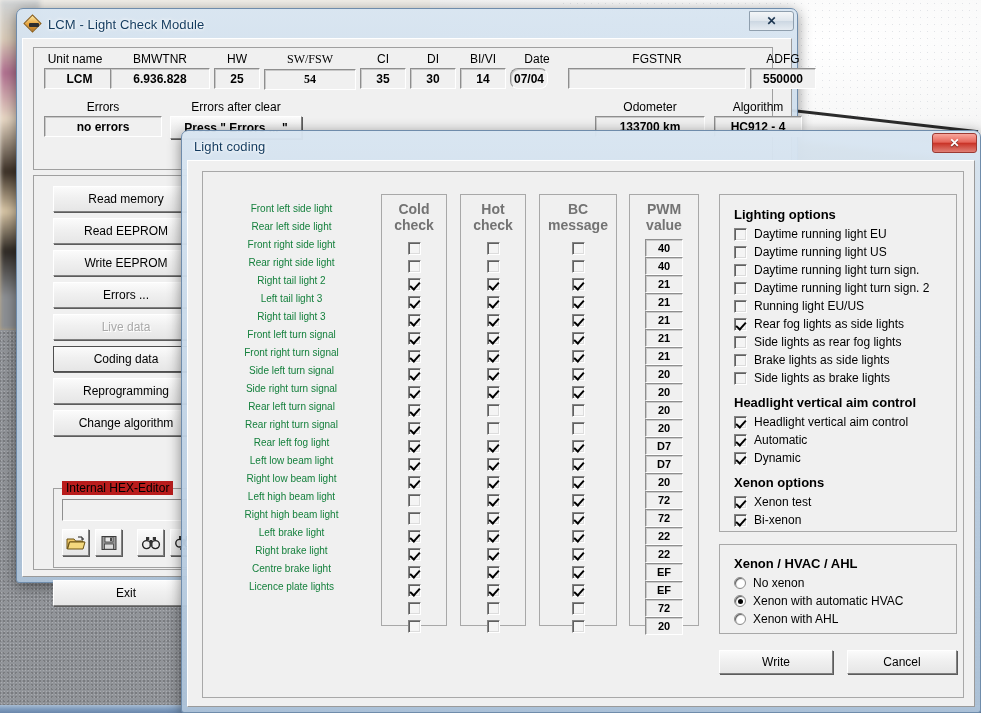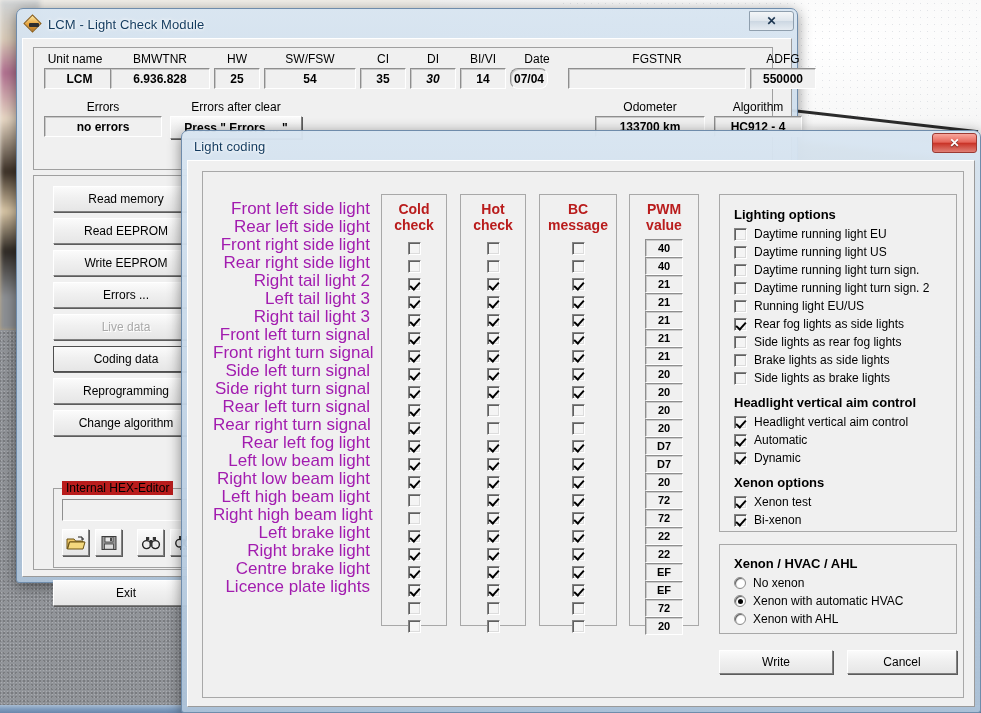--- a/index.html
+++ b/index.html
@@ -212,28 +212,28 @@
   .lc-inner {
     position:absolute; left:14px; top:10px; right:10px; bottom:8px;
     border:1px solid #a8a8a8; background:#f0f0f0;
   }
 
   .col-box {
     position:absolute; top:22px;
     border:1px solid #a8a8a8; background:#f0f0f0;
   }
   .col-hdr {
-    text-align:center; font-size:14px; font-weight:bold; color:#b91c1c;
+    text-align:center; font-size:14px; font-weight:bold; color:#737373;
     line-height:16px; padding-top:6px;
   }
 
   .names { position:absolute; left:10px; top:28px; width:157px; }
   .names .nm {
-    height:18px; line-height:18px; text-align:right;
-    font-size:17px; color:#a21caf; white-space:nowrap;
+    height:18px; line-height:18px; text-align:center;
+    font-size:10px; color:#15803d; white-space:nowrap;
   }
 
   .cb-col { position:absolute; top:44px; width:100%; }
   .cb-col .cell { height:18px; display:flex; align-items:center; justify-content:center; }
 
   .pwm-col { position:absolute; top:44px; width:100%; }
   .pwm-col .pv {
     height:18px; margin:0 auto; width:38px;
     background:#f0f0f0;
     border:1px solid;
@@ -285,31 +285,31 @@
               <div class="field" style="width: 71px;">LCM</div>
             </div>
             <div class="hdr-col" style="left: 76px; top: 4px; width: 100px;">
               <span class="lbl">BMWTNR</span>
               <div class="field" style="width: 100px;">6.936.828</div>
             </div>
             <div class="hdr-col" style="left: 180px; top: 4px; width: 46px;">
               <span class="lbl">HW</span>
               <div class="field" style="width: 46px;">25</div>
             </div>
-            <div class="hdr-col" style="left: 230px; top: 4px; width: 92px;">
+            <div class="hdr-col" style="left: 230px; top: 4px; width: 92px; font-family: Liberation Serif, serif;">
               <span class="lbl">SW/FSW</span>
               <div class="field" style="width: 92px;">54</div>
             </div>
             <div class="hdr-col" style="left: 326px; top: 4px; width: 46px;">
               <span class="lbl">CI</span>
               <div class="field" style="width: 46px;">35</div>
             </div>
             <div class="hdr-col" style="left: 376px; top: 4px; width: 46px;">
               <span class="lbl">DI</span>
-              <div class="field" style="width: 46px; font-style: italic;">30</div>
+              <div class="field" style="width: 46px;">30</div>
             </div>
             <div class="hdr-col" style="left: 426px; top: 4px; width: 46px;">
               <span class="lbl">BI/VI</span>
               <div class="field" style="width: 46px;">14</div>
             </div>
             <div class="hdr-col" style="left: 476px; top: 4px; width: 54px;">
               <span class="lbl">Date</span>
               <div class="field" style="width: 38px; border-radius: 8px;">07/04</div>
             </div>
             <div class="hdr-col" style="left: 534px; top: 4px; width: 178px;">

